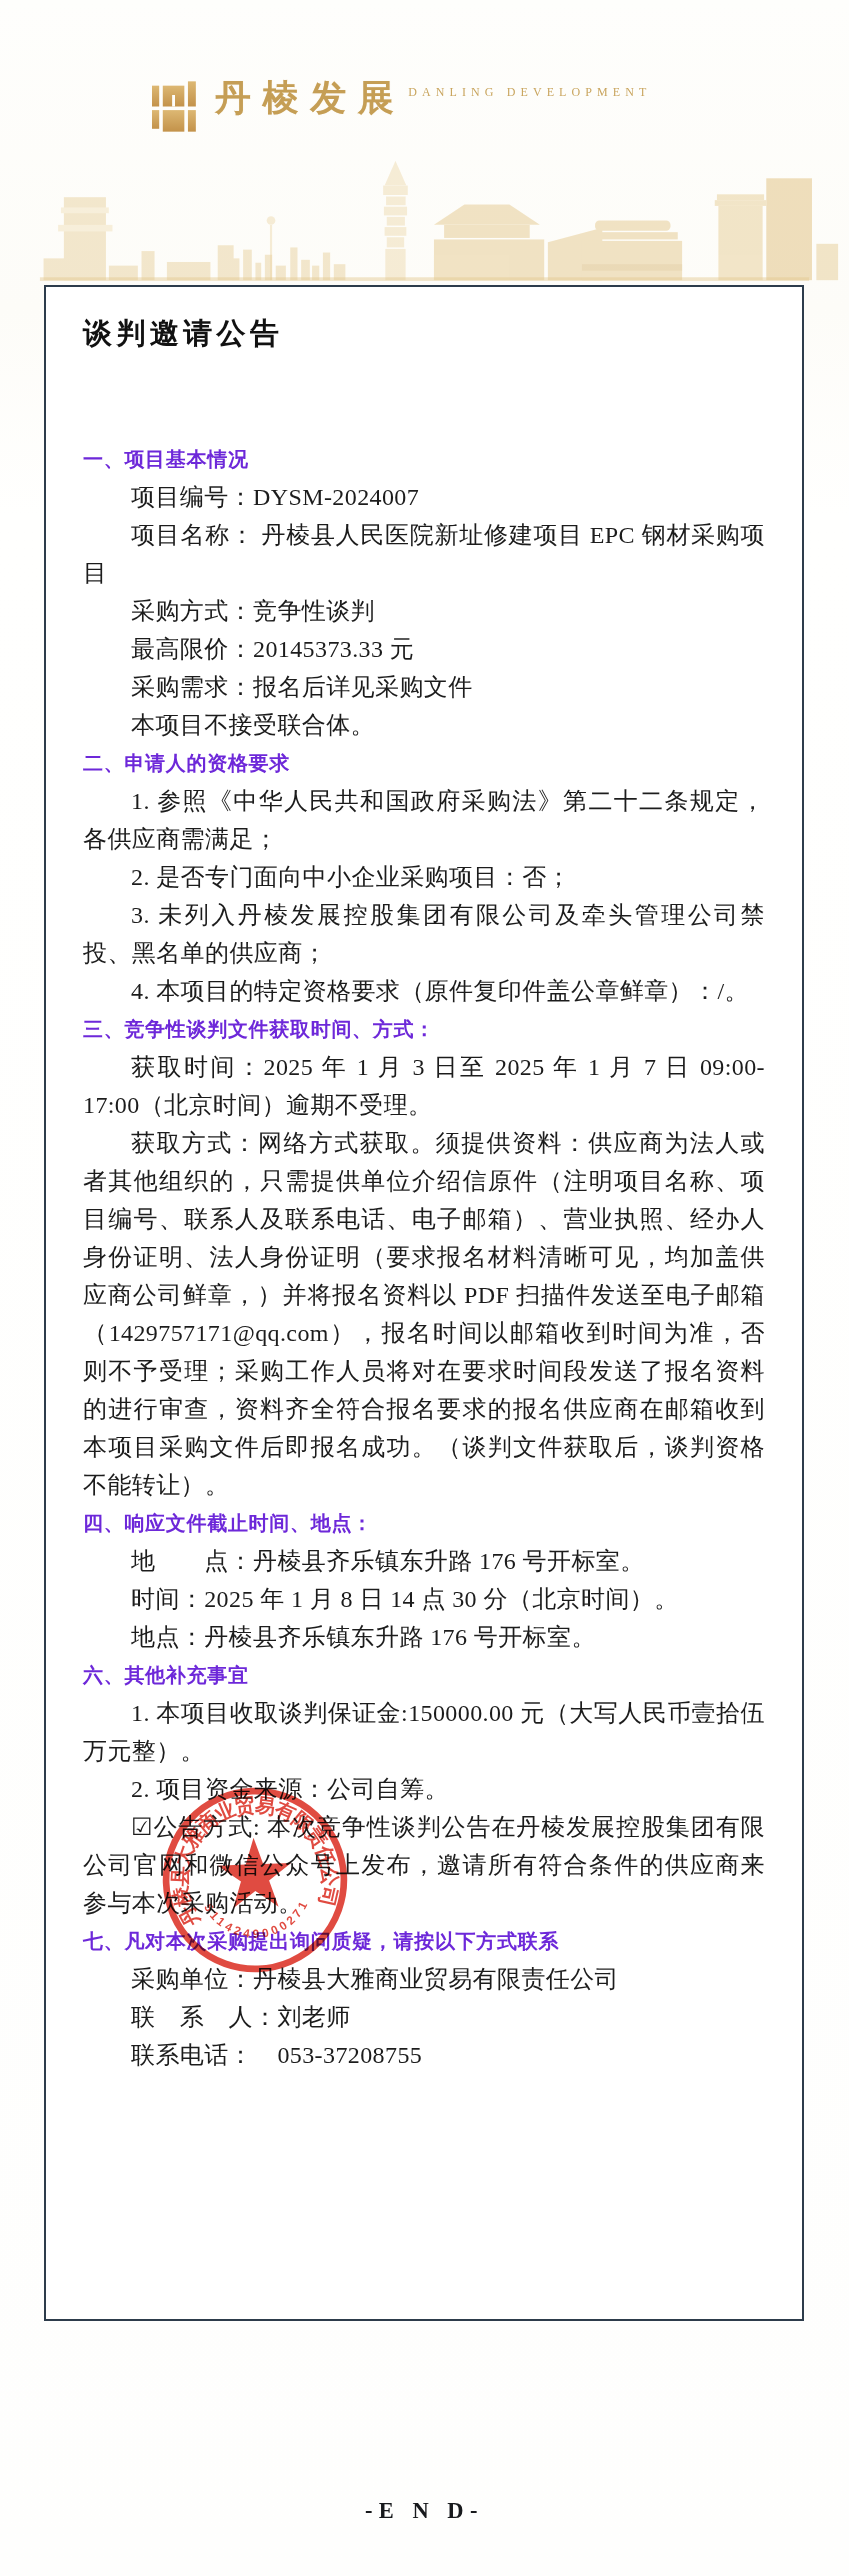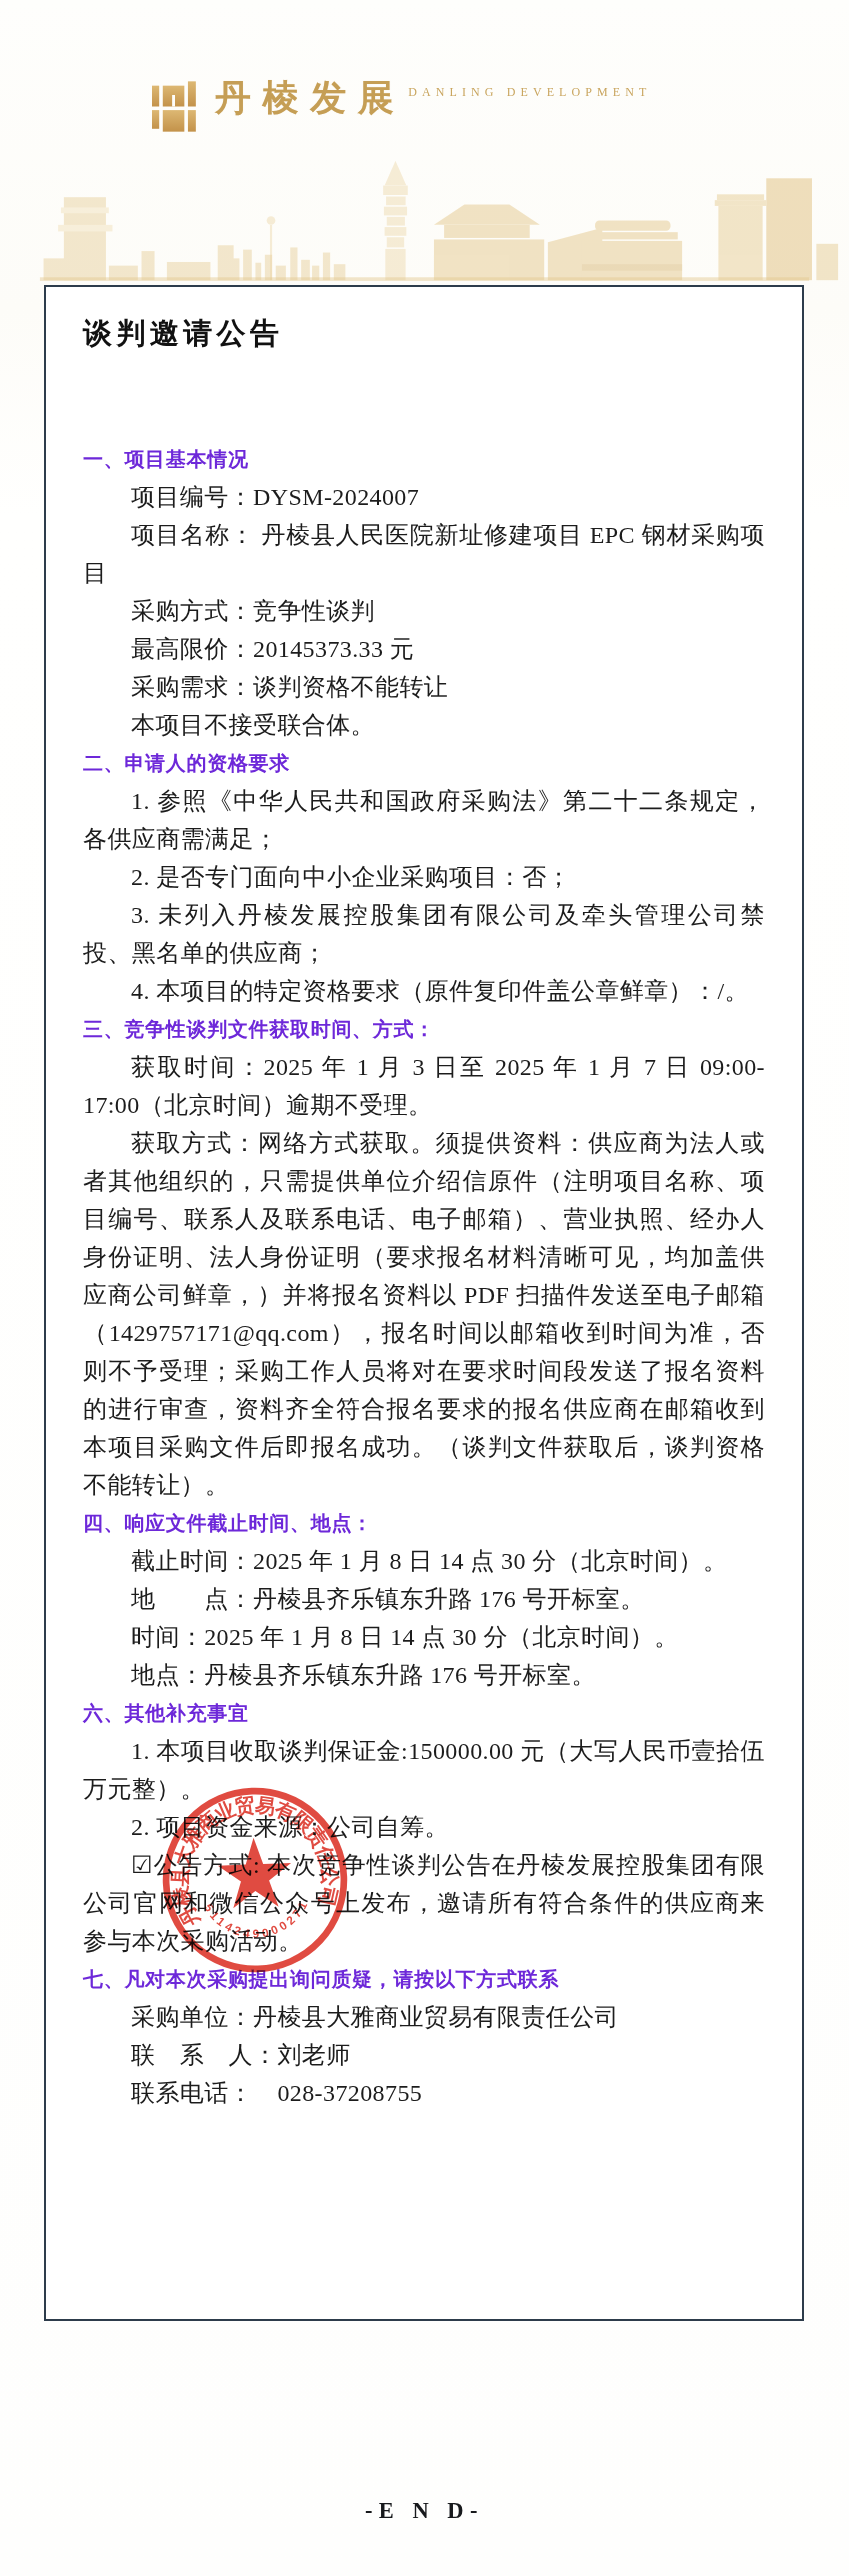--- a/index.html
+++ b/index.html
@@ -127,43 +127,42 @@
 
   <div class="doc-frame">
     <div class="doc-inner">
       <h1 class="doc-title">谈判邀请公告</h1>
       <div>
           <div class="sec-heading">一、项目基本情况</div>
           <p class="para">项目编号：DYSM-2024007</p>
           <p class="para">项目名称： 丹棱县人民医院新址修建项目 EPC 钢材采购项目</p>
           <p class="para">采购方式：竞争性谈判</p>
           <p class="para">最高限价：20145373.33 元</p>
-          <p class="para">采购需求：谈判资格不能转让</p>
+          <p class="para">采购需求：报名后详见采购文件</p>
           <p class="para">本项目不接受联合体。</p>
           <div class="sec-heading">二、申请人的资格要求</div>
           <p class="para">1. 参照《中华人民共和国政府采购法》第二十二条规定，各供应商需满足；</p>
           <p class="para">2. 是否专门面向中小企业采购项目：否；</p>
           <p class="para">3. 未列入丹棱发展控股集团有限公司及牵头管理公司禁投、黑名单的供应商；</p>
           <p class="para">4. 本项目的特定资格要求（原件复印件盖公章鲜章）：/。</p>
           <div class="sec-heading">三、竞争性谈判文件获取时间、方式：</div>
           <p class="para">获取时间：2025 年 1 月 3 日至 2025 年 1 月 7 日 09:00- 17:00（北京时间）逾期不受理。</p>
           <p class="para">获取方式：网络方式获取。须提供资料：供应商为法人或者其他组织的，只需提供单位介绍信原件（注明项目名称、项目编号、联系人及联系电话、电子邮箱）、营业执照、经办人身份证明、法人身份证明（要求报名材料清晰可见，均加盖供应商公司鲜章，）并将报名资料以 PDF 扫描件发送至电子邮箱（1429757171@qq.com），报名时间以邮箱收到时间为准，否则不予受理；采购工作人员将对在要求时间段发送了报名资料的进行审查，资料齐全符合报名要求的报名供应商在邮箱收到本项目采购文件后即报名成功。（谈判文件获取后，谈判资格不能转让）。</p>
           <div class="sec-heading">四、响应文件截止时间、地点：</div>
-          <p class="para">截止时间：2025 年 1 月 8 日 14 点 30 分（北京时间）。</p>
           <p class="para">地　　点：丹棱县齐乐镇东升路 176 号开标室。</p>
           <p class="para">时间：2025 年 1 月 8 日 14 点 30 分（北京时间）。</p>
           <p class="para">地点：丹棱县齐乐镇东升路 176 号开标室。</p>
           <div class="sec-heading">六、其他补充事宜</div>
           <p class="para">1. 本项目收取谈判保证金:150000.00 元（大写人民币壹拾伍万元整）。</p>
           <p class="para">2. 项目资金来源：公司自筹。</p>
           <p class="para">☑公告方式: 本次竞争性谈判公告在丹棱发展控股集团有限公司官网和微信公众号上发布，邀请所有符合条件的供应商来参与本次采购活动。</p>
           <div class="sec-heading">七、凡对本次采购提出询问质疑，请按以下方式联系</div>
           <p class="para">采购单位：丹棱县大雅商业贸易有限责任公司</p>
           <p class="para">联　系　人：刘老师</p>
-          <p class="para">联系电话：　028-37208755</p>
+          <p class="para">联系电话：　053-37208755</p>
         </div>
     </div>
   </div>
 
   <svg class="stamp" viewBox="0 0 270 270" aria-hidden="true">
     <defs>
       <path id="arc-top" d="M59.6,187.8 A92,92 0 1 1 210.4,187.8" fill="none"></path>
       <path id="arc-bottom" d="M61.7,161.7 A78,78 0 0 0 208.3,161.7" fill="none"></path>
     </defs>
     <circle cx="135" cy="135" r="120" fill="none" stroke="#dd372c" stroke-width="9"></circle>

